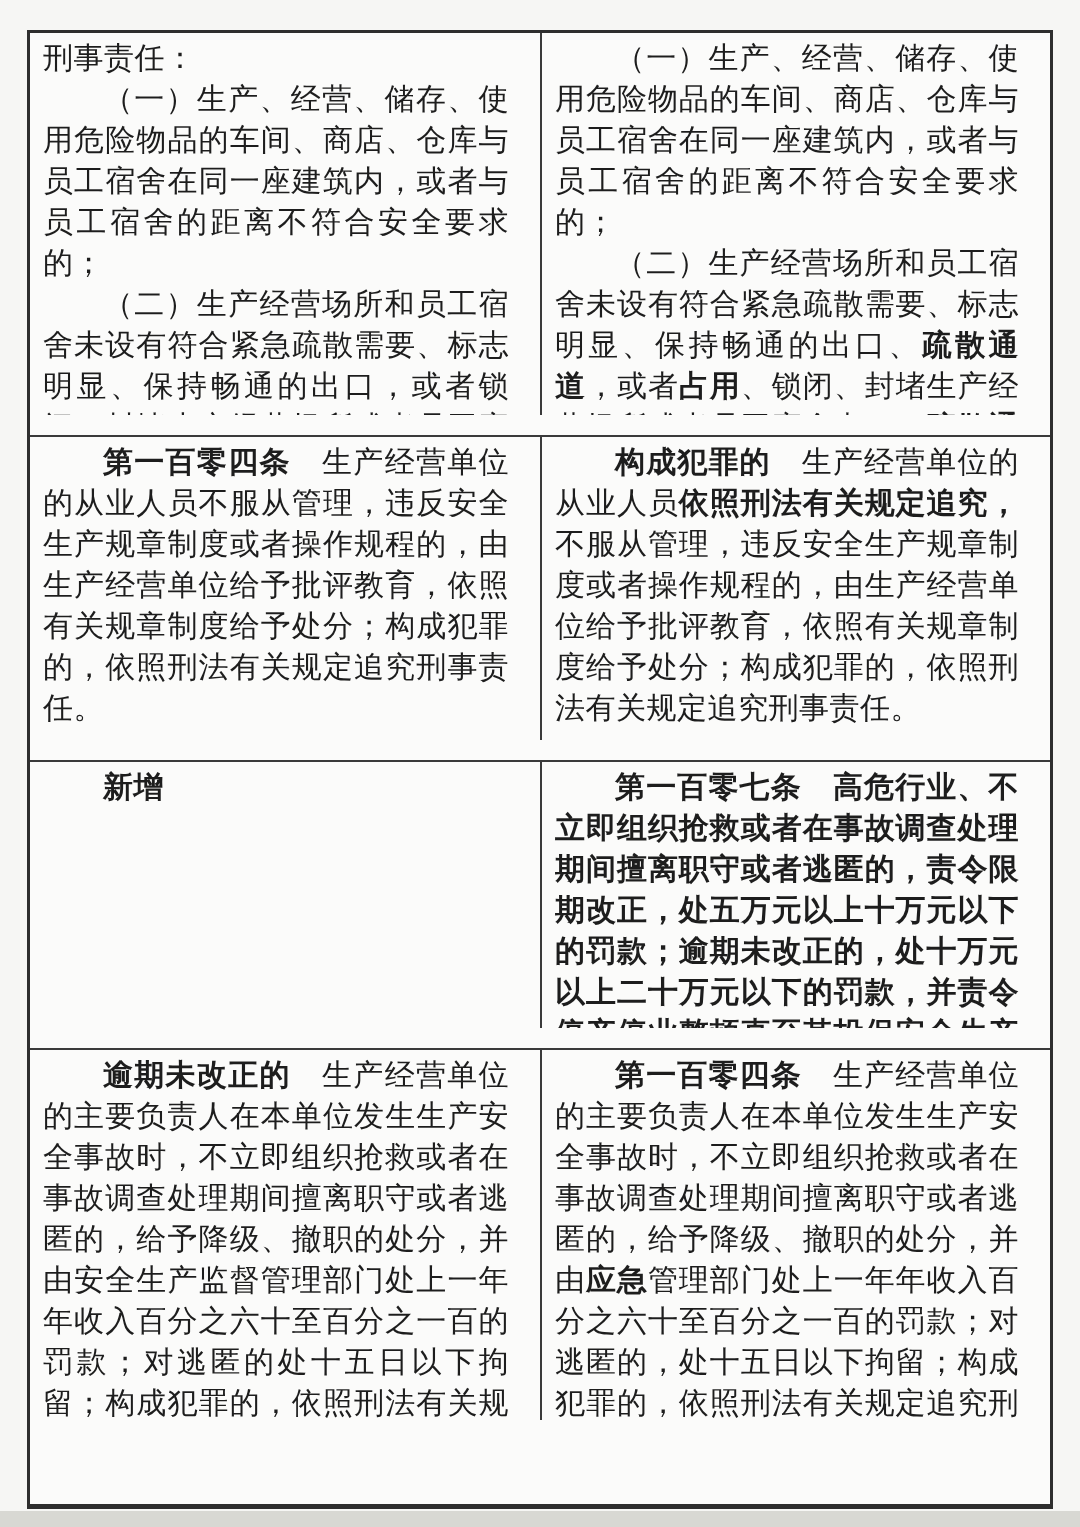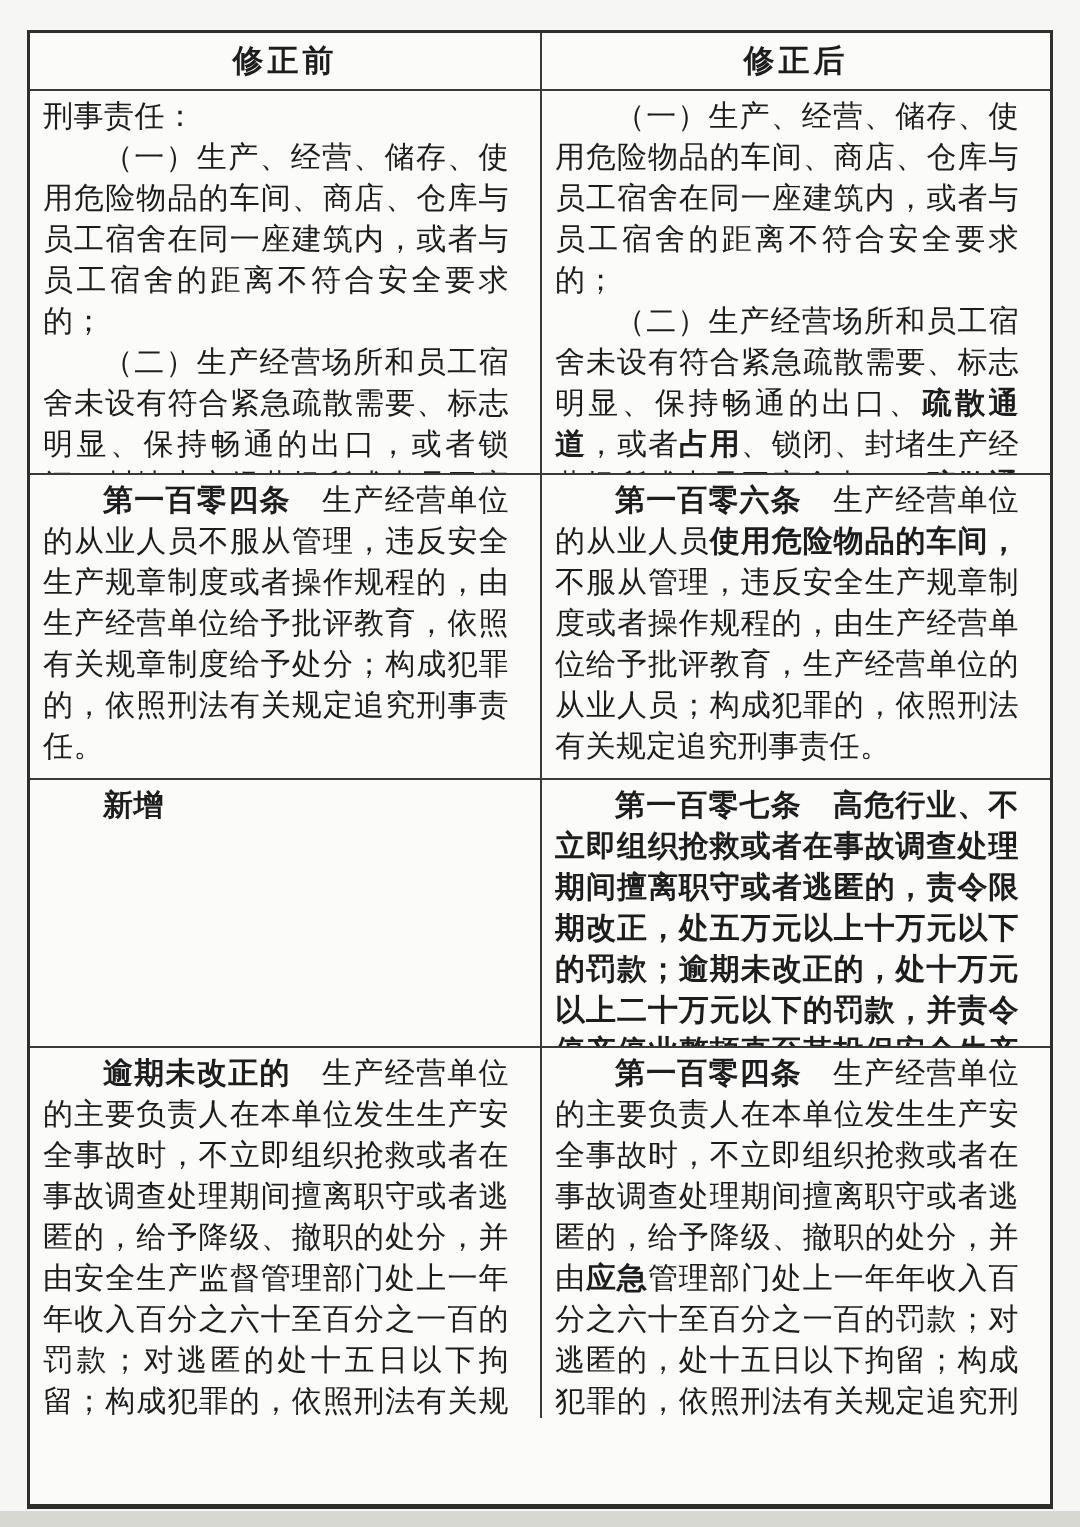--- a/index.html
+++ b/index.html
@@ -30,21 +30,21 @@
     font-family:"Liberation Sans","DejaVu Sans",sans-serif;
     font-weight:700;font-size:31px;letter-spacing:4px;
     box-sizing:border-box;
   }
   .header-cell.left{border-right:2px solid #3a3a3a;}
   .body-row{
     display:grid;grid-template-columns:512px 1fr;
     box-sizing:border-box;
     overflow:hidden;
   }
-  .body-row + .body-row{border-top:2px solid #3a3a3a;}
+  .body-row + .body-row{border-top:2px solid #3a3a3a;margin-top:20px;}
   .body-row:nth-of-type(1){height:382px;}
   .body-row:nth-of-type(2){height:305px;}
   .body-row:nth-of-type(3){height:268px;}
   .body-row:nth-of-type(4){height:372px;}
   .cell{
     box-sizing:border-box;
     padding:4px 31px 0 13px;
     overflow:hidden;
   }
   .cell.left{border-right:2px solid #3a3a3a;}
@@ -66,42 +66,38 @@
   .bottom-strip{
     position:absolute;left:0;top:1511px;
     width:1080px;height:16px;
     background:#d8d8d3;
   }
 </style>
 </head>
 <body>
 
 <div class="doc-table">
-  <div class="header-row">
-    <div class="header-cell left">修正前</div>
-    <div class="header-cell right">修正后</div>
-  </div>
   <div>
       <div class="body-row">
         <div class="cell left">
           <p class="para no-indent"><span>刑事责任：</span></p>
           <p class="para"><span>（一）生产、经营、储存、使用危险物品的车间、商店、仓库与员工宿舍在同一座建筑内，或者与员工宿舍的距离不符合安全要求的；</span></p>
           <p class="para"><span>（二）生产经营场所和员工宿舍未设有符合紧急疏散需要、标志明显、保持畅通的出口，或者锁闭、封堵生产经营场所或者员工宿舍出口的。</span></p>
         </div>
         <div class="cell right">
           <p class="para"><span>（一）生产、经营、储存、使用危险物品的车间、商店、仓库与员工宿舍在同一座建筑内，或者与员工宿舍的距离不符合安全要求的；</span></p>
           <p class="para"><span>（二）生产经营场所和员工宿舍未设有符合紧急疏散需要、标志明显、保持畅通的出口、</span><b>疏散通道</b><span>，或者</span><b>占用</b><span>、锁闭、封堵生产经营场所或者员工宿舍出口、</span><b>疏散通道</b></p>
         </div>
       </div>
       <div class="body-row">
         <div class="cell left">
           <p class="para"><b>第一百零四条　</b><span>生产经营单位的从业人员不服从管理，违反安全生产规章制度或者操作规程的，由生产经营单位给予批评教育，依照有关规章制度给予处分；构成犯罪的，依照刑法有关规定追究刑事责任。</span></p>
         </div>
         <div class="cell right">
-          <p class="para"><b>第一百零六条　</b><span>生产经营单位的从业人员</span><b>使用危险物品的车间，</b><span>不服从管理，违反安全生产规章制度或者操作规程的，由生产经营单位给予批评教育，生产经营单位的从业人员；构成犯罪的，依照刑法有关规定追究刑事责任。</span></p>
+          <p class="para"><b>构成犯罪的　</b><span>生产经营单位的从业人员</span><b>依照刑法有关规定追究，</b><span>不服从管理，违反安全生产规章制度或者操作规程的，由生产经营单位给予批评教育，依照有关规章制度给予处分；构成犯罪的，依照刑法有关规定追究刑事责任。</span></p>
         </div>
       </div>
       <div class="body-row">
         <div class="cell left">
           <p class="para"><b>新增</b></p>
         </div>
         <div class="cell right">
           <p class="para"><b>第一百零七条　高危行业、不立即组织抢救或者在事故调查处理期间擅离职守或者逃匿的，责令限期改正，处五万元以上十万元以下的罚款；逾期未改正的，处十万元以上二十万元以下的罚款，并责令停产停业整顿直至其投保安全生产责任保险。</b></p>
         </div>
       </div>

